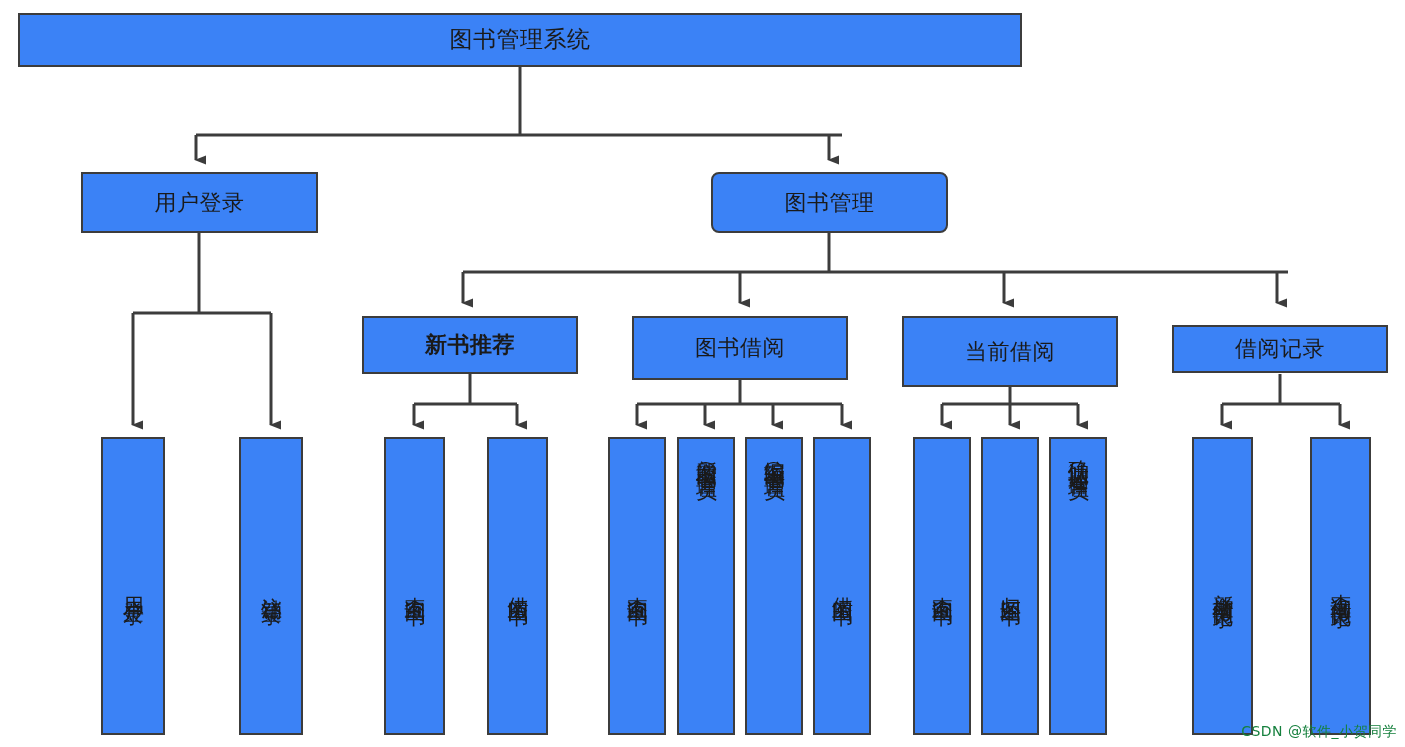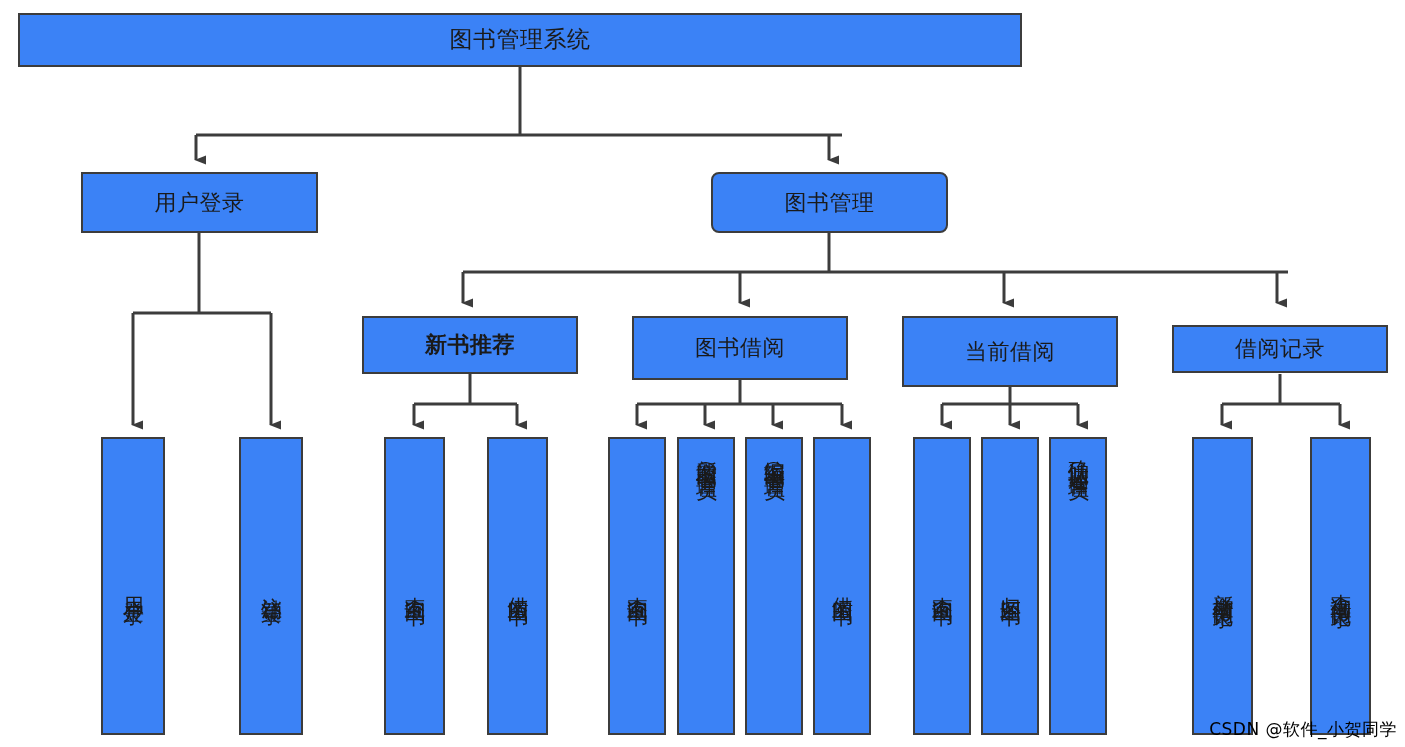--- a/index.html
+++ b/index.html
@@ -62,22 +62,22 @@
     margin: 0 auto;
   }
   .vert.center-text {
     align-items: center;
     padding-top: 0;
   }
   #watermark {
     position: absolute;
     right: 8px;
     bottom: 6px;
-    font-size: 17px;
-    color: #000000;
+    font-size: 14px;
+    color: #15803d;
     letter-spacing: 0.5px;
     white-space: nowrap;
     pointer-events: none;
   }
 </style>
 </head>
 <body>
 
 <div id="diagram-root">
 

